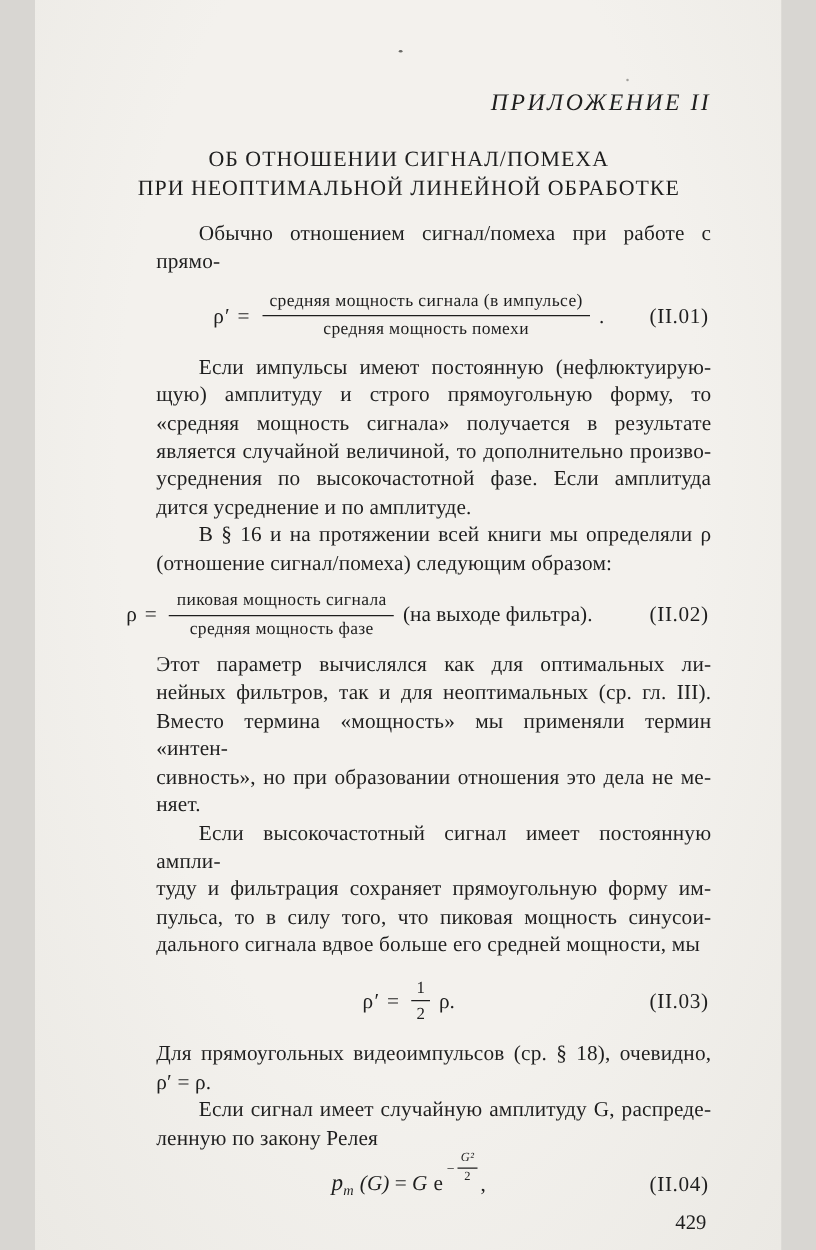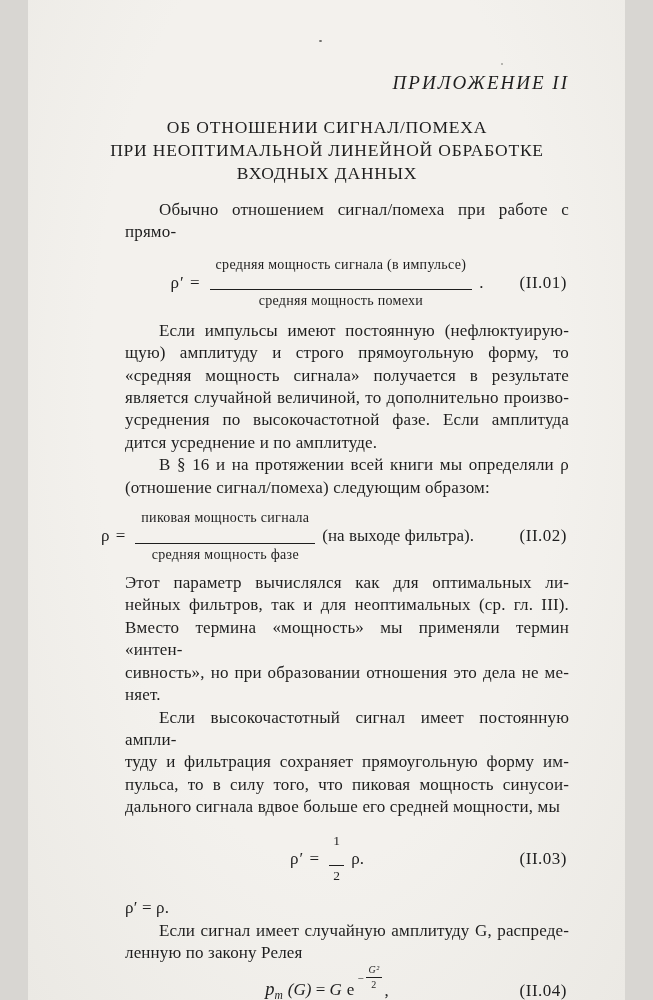--- a/index.html
+++ b/index.html
@@ -54,21 +54,21 @@
   .flhs { margin-right:9px; letter-spacing:1px; }
   .ftail { margin-left:7px; }
   .frac {
     display:inline-block;
     vertical-align:middle;
     text-align:center;
     font-size:14px;
     line-height:1.25;
     letter-spacing:0.3px;
   }
-  .frac .num { display:block; border-bottom:1.2px solid #1e1e1e; padding:0 6px 16px; }
+  .frac .num { display:block; border-bottom:1.2px solid #1e1e1e; padding:0 6px 2px; }
   .frac .den { display:block; padding-top:2px; }
   .f3 .frac { font-size:13.5px; }
   .f3 .frac .num, .f3 .frac .den { padding-left:4px; padding-right:4px; }
 
   .eqno { position:absolute; right:2px; top:50%; transform:translateY(-50%); letter-spacing:0.5px; }
 
   .it { font-style:italic; }
   .f4 .f4sub { font-style:italic; font-size:11.5px; }
   .f4 .gap { display:inline-block; width:5px; }
   .exp {
@@ -97,21 +97,20 @@
 
 <div class="page">
   <div class="speck s1"></div>
   <div class="speck s2"></div>
 
   <div class="appendix">ПРИЛОЖЕНИЕ II</div>
 
   <div class="title">
       <div class="jline">ОБ ОТНОШЕНИИ СИГНАЛ/ПОМЕХА</div>
       <div class="jline">ПРИ НЕОПТИМАЛЬНОЙ ЛИНЕЙНОЙ ОБРАБОТКЕ</div>
-      <div class="jline">ВХОДНЫХ ДАННЫХ</div>
     </div>
 
   <div class="para indent" style="margin-top:14px;">
       <div class="jline">Обычно отношением сигнал/помеха при работе с прямо-</div>
     </div>
 
   <div class="formula f1">
     <span class="flhs">ρ′ =</span>
     <span class="frac">
       <span class="num">средняя мощность  сигнала (в импульсе)</span>
@@ -164,20 +163,21 @@
     <span class="flhs">ρ′ =</span>
     <span class="frac">
       <span class="num">1</span>
       <span class="den">2</span>
     </span>
     <span class="ftail">ρ.</span>
     <span class="eqno">(II.03)</span>
   </div>
 
   <div class="para">
+      <div class="jline">Для прямоугольных видеоимпульсов (ср. § 18), очевидно,</div>
       <div class="jline">ρ′ = ρ.</div>
     </div>
 
   <div class="para indent">
       <div class="jline">Если сигнал имеет случайную амплитуду G, распреде-</div>
       <div class="jline">ленную по закону Релея</div>
     </div>
 
   <div class="formula f4">
     <span>

